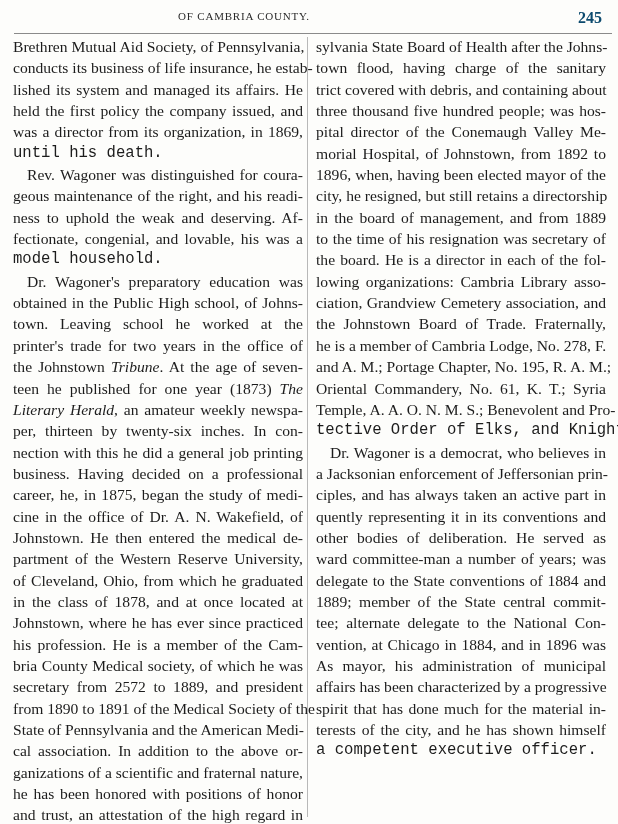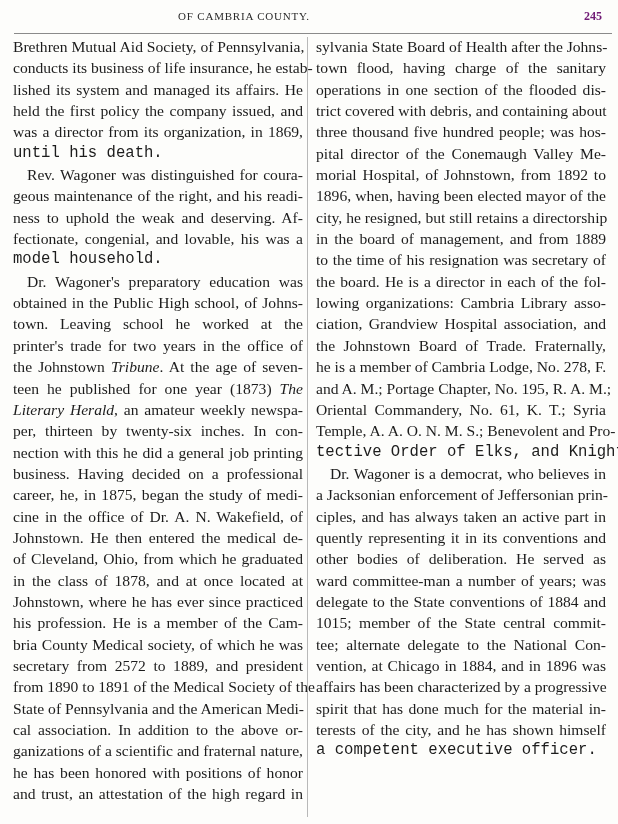--- a/index.html
+++ b/index.html
@@ -10,21 +10,21 @@
     color: #1c1c1c;
     position: relative;
   }
   .page { position: absolute; left: 0; top: 0; width: 618px; height: 824px; }
   .running-head {
     position: absolute; top: 10px; left: 0; width: 488px;
     text-align: center; font-size: 11px; letter-spacing: 0.8px; color: #2a2a2a;
   }
   .page-number {
     position: absolute; top: 9px; right: 16px;
-    font-size: 12px; font-weight: bold; color: #701a75; text-align: right;
+    font-size: 16px; font-weight: bold; color: #0c4a6e; text-align: right;
   }
   .head-rule {
     position: absolute; top: 33px; left: 14px; width: 598px; height: 0;
     border-top: 1px solid #8a8a8a;
   }
   .col-divider {
     position: absolute; top: 37px; left: 307px; width: 0; height: 780px;
     border-left: 1px solid #b8b8b8;
   }
   .col {
@@ -70,66 +70,67 @@
       <div class="line">printer's trade for two years in the office of</div>
       <div class="line">the Johnstown <em>Tribune</em>.  At the age of seven-</div>
       <div class="line">teen he published for one year (1873) <em>The</em></div>
       <div class="line"><em>Literary Herald</em>, an amateur weekly newspa-</div>
       <div class="line">per, thirteen by twenty-six inches.  In con-</div>
       <div class="line">nection with this he did a general job printing</div>
       <div class="line">business.  Having decided on a professional</div>
       <div class="line">career, he, in 1875, began the study of medi-</div>
       <div class="line">cine in the office of Dr. A. N. Wakefield, of</div>
       <div class="line">Johnstown.  He then entered the medical de-</div>
+      <div class="line">partment of the Western Reserve University,</div>
       <div class="line">of Cleveland, Ohio, from which he graduated</div>
       <div class="line">in the class of 1878, and at once located at</div>
       <div class="line">Johnstown, where he has ever since practiced</div>
       <div class="line">his profession.  He is a member of the Cam-</div>
       <div class="line">bria County Medical society, of which he was</div>
       <div class="line">secretary from 2572 to 1889, and president</div>
       <div class="line">from 1890 to 1891 of the Medical Society of the</div>
       <div class="line">State of Pennsylvania and the American Medi-</div>
       <div class="line">cal association.  In addition to the above or-</div>
       <div class="line">ganizations of a scientific and fraternal nature,</div>
       <div class="line">he has been honored with positions of honor</div>
       <div class="line">and trust, an attestation of the high regard in</div>
     </div>
 
   <div class="col right">
     <div id="right-lines">
         <div class="line">sylvania State Board of Health after the Johns-</div>
         <div class="line">town flood, having charge of the sanitary</div>
-        <div class="line">operations in one section of the flooded dis-</div>
         <div class="line">trict covered with debris, and containing about</div>
         <div class="line">three thousand five hundred people; was hos-</div>
         <div class="line">pital director of the Conemaugh Valley Me-</div>
         <div class="line">morial Hospital, of Johnstown, from 1892 to</div>
         <div class="line">1896, when, having been elected mayor of the</div>
         <div class="line">city, he resigned, but still retains a directorship</div>
         <div class="line">in the board of management, and from 1889</div>
         <div class="line">to the time of his resignation was secretary of</div>
         <div class="line">the board.  He is a director in each of the fol-</div>
         <div class="line">lowing organizations: Cambria Library asso-</div>
-        <div class="line">ciation, Grandview Hospital association, and</div>
+        <div class="line">ciation, Grandview Cemetery association, and</div>
         <div class="line">the Johnstown Board of Trade.  Fraternally,</div>
         <div class="line">he is a member of Cambria Lodge, No. 278, F.</div>
         <div class="line">and A. M.; Portage Chapter, No. 195, R. A. M.;</div>
         <div class="line">Oriental Commandery, No. 61, K. T.; Syria</div>
         <div class="line">Temple, A. A. O. N. M. S.; Benevolent and Pro-</div>
         <div class="line last">tective Order of Elks, and Knights of Pythias.</div>
         <div class="line indent">Dr. Wagoner is a democrat, who believes in</div>
         <div class="line">a Jacksonian enforcement of Jeffersonian prin-</div>
         <div class="line">ciples, and has always taken an active part in</div>
         <div class="line">quently representing it in its conventions and</div>
         <div class="line">other bodies of deliberation.  He served as</div>
         <div class="line">ward committee-man a number of years; was</div>
         <div class="line">delegate to the State conventions of 1884 and</div>
-        <div class="line">1015; member of the State central commit-</div>
+        <div class="line">1889; member of the State central commit-</div>
         <div class="line">tee; alternate delegate to the National Con-</div>
         <div class="line">vention, at Chicago in 1884, and in 1896 was</div>
+        <div class="line">As mayor, his administration of municipal</div>
         <div class="line">affairs has been characterized by a progressive</div>
         <div class="line">spirit that has done much for the material in-</div>
         <div class="line">terests of the city, and he has shown himself</div>
         <div class="line last">a competent executive officer.</div>
       </div>
 
   </div>
 </div>
 
 </body></html>

